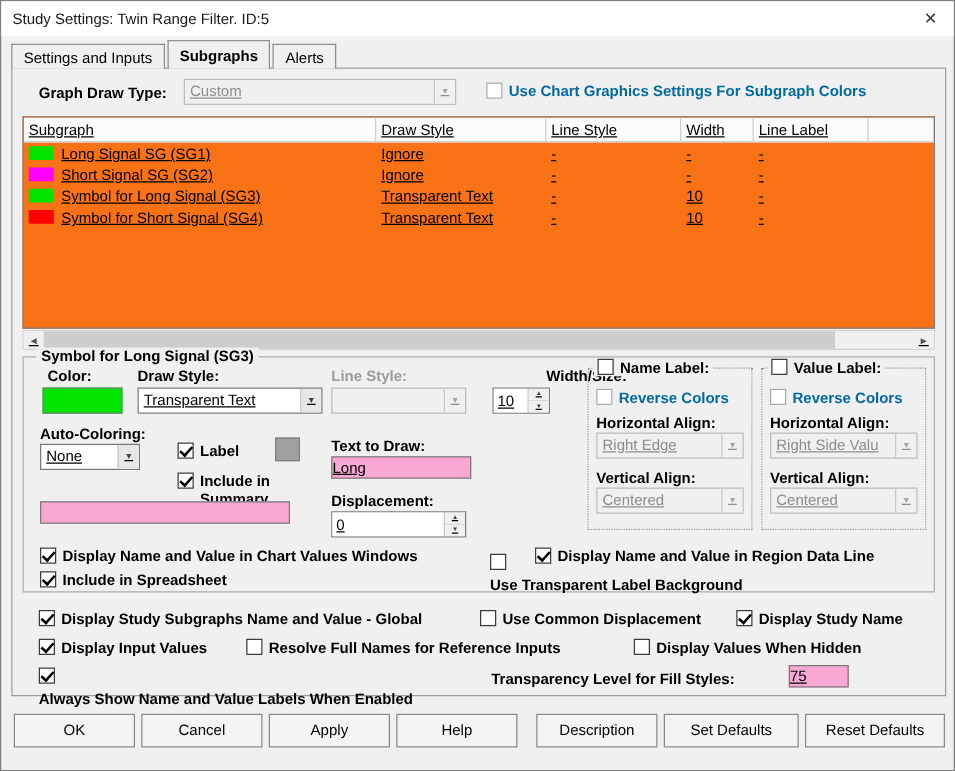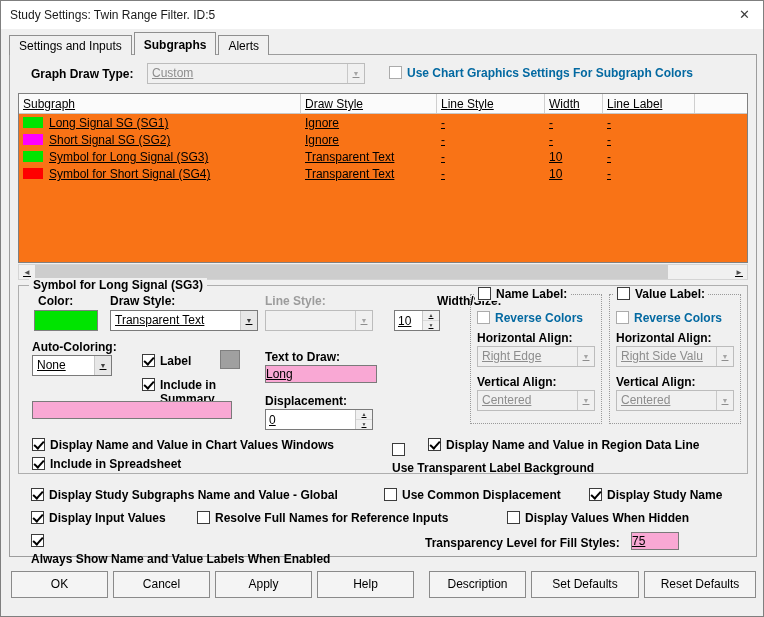--- a/index.html
+++ b/index.html
@@ -295,21 +295,21 @@
   </label>
   <label class="cb" style="left:506px; top:510px;">
     <span class="box"></span>
     <span class="lbl">Display Values When Hidden</span>
   </label>
 
   <label class="cb checked" style="left:30px; top:533px;flex-direction:column;">
     <span class="box"></span>
     <span class="lbl">Always Show Name and Value Labels When Enabled</span>
   </label>
-  <span class="lbltext b" style="left:392px; top:535px;margin-left:32px;">Transparency Level for Fill Styles:</span>
+  <span class="lbltext b" style="left:392px; top:535px;">Transparency Level for Fill Styles:</span>
   <input class="edit abs" style="left: 630px; top: 531px; width: 48px;" value="75">
 
   <div class="btn" style="left:10px;  top:570px; width:97px;">OK</div>
   <div class="btn" style="left:112px; top:570px; width:97px;">Cancel</div>
   <div class="btn" style="left:214px; top:570px; width:97px;">Apply</div>
   <div class="btn" style="left:316px; top:570px; width:97px;">Help</div>
   <div class="btn" style="left:530px; top:570px; width:108px;">Set Defaults</div>
   <div class="btn" style="left:428px; top:570px; width:97px;">Description</div>
   <div class="btn" style="left:643px; top:570px; width:112px;">Reset Defaults</div>
 

